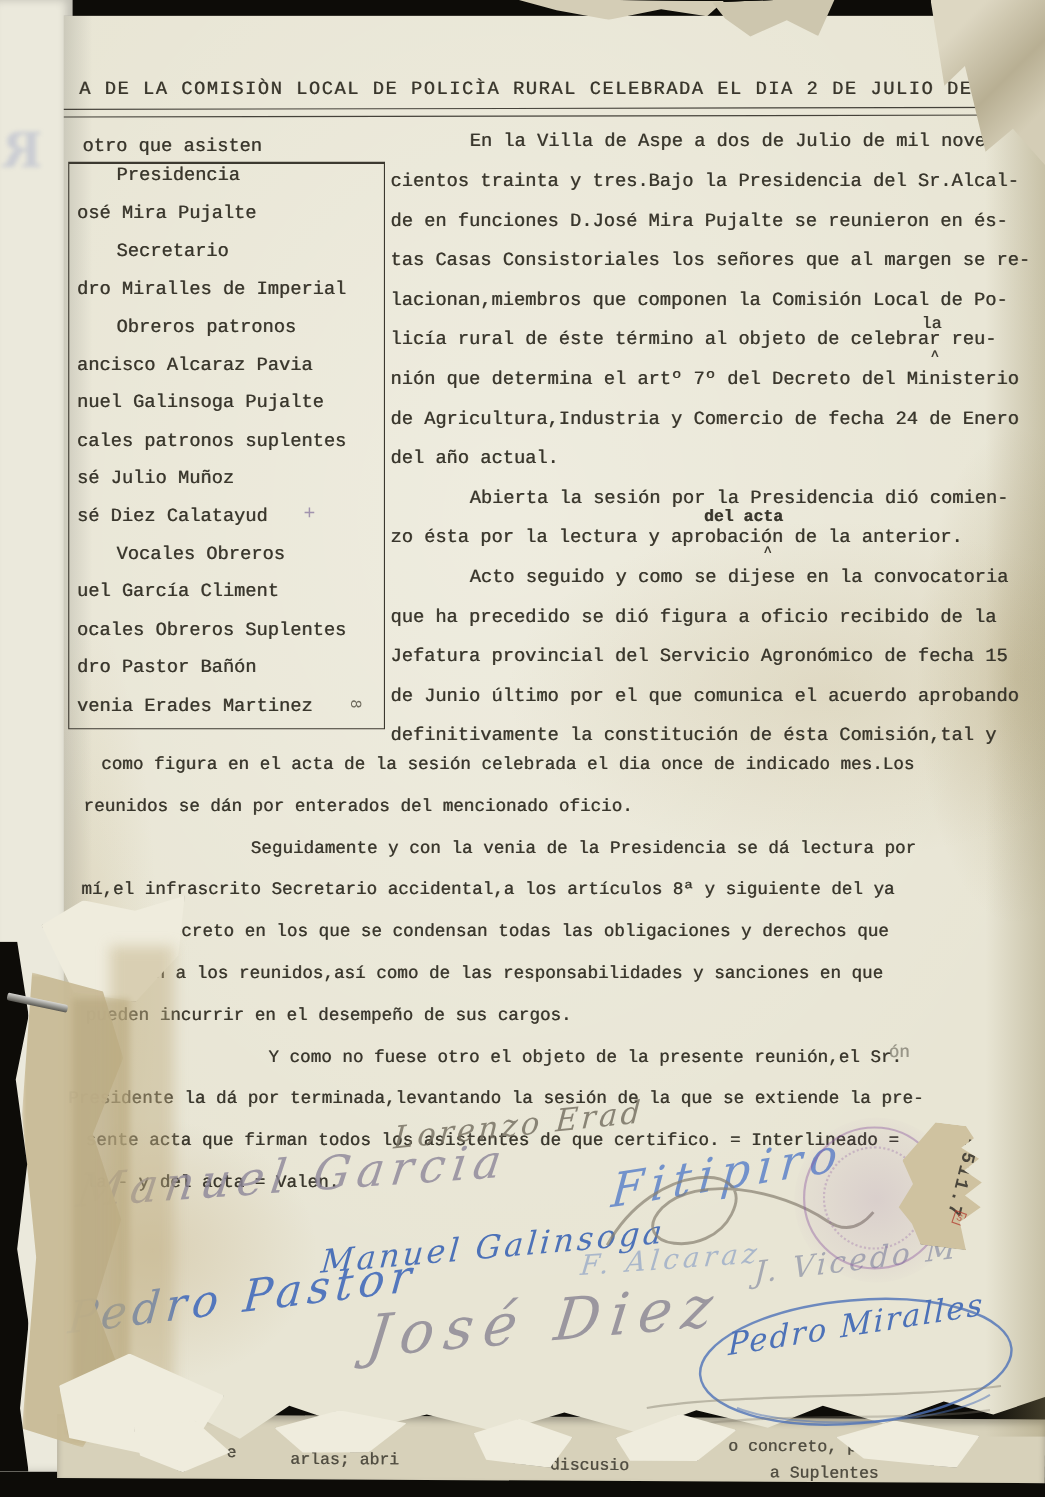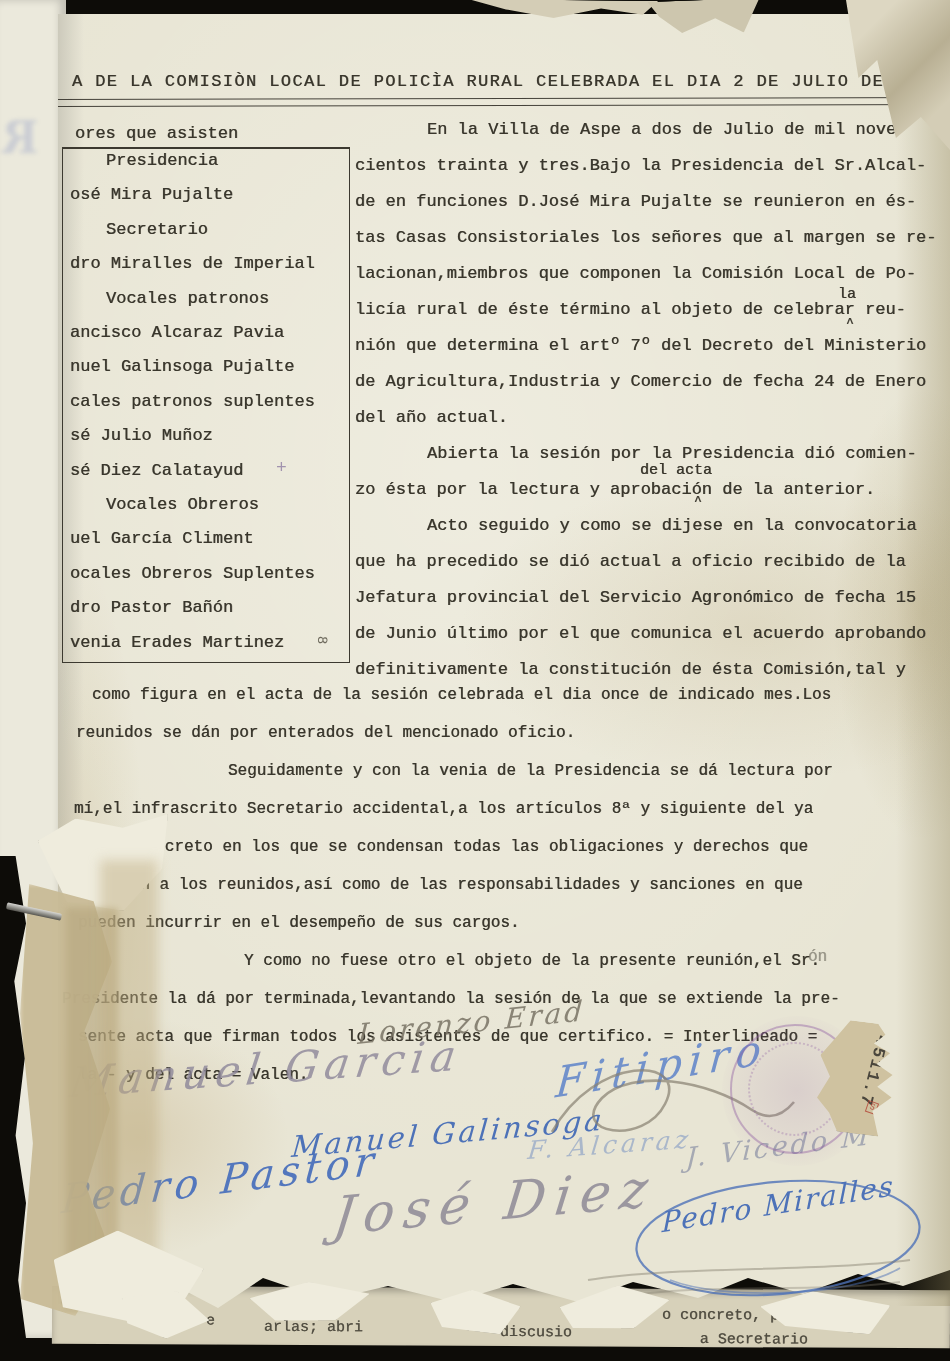--- a/index.html
+++ b/index.html
@@ -88,38 +88,38 @@
 
   <div class="under-left"></div>
   <div class="bleed">R</div>
 
   <div class="next-page">
     <div class="np-frag tw" style="left:8px;top:8px">om ol</div>
     <div class="np-frag tw" style="left:118px;top:26px">ado e</div>
     <div class="np-frag tw" style="left:212px;top:32px">arlas; abri</div>
     <div class="np-frag tw" style="left:448px;top:36px">discusio</div>
     <div class="np-frag tw" style="left:610px;top:18px">o concreto, pero sin</div>
-    <div class="np-frag tw" style="left:648px;top:42px">a Secretario</div>
+    <div class="np-frag tw" style="left:648px;top:42px">a Suplentes</div>
   </div>
 
   <div class="page"></div>
   <div class="fold-shadow"></div>
   <div class="right-edge"></div>
 
   <div class="title tw">A DE LA COMISIÒN LOCAL DE POLICÌA RURAL CELEBRADA EL DIA 2 DE JULIO DE 1.933</div>
   <div class="rule"></div>
 
-  <div class="att-header tw">ores que asisten</div>
+  <div class="att-header tw">otro que asisten</div>
   <div class="att-box"></div>
   <div class="att-rows tw">
     <div class="ind">Presidencia</div>
     <div>osé Mira Pujalte</div>
     <div class="ind">Secretario</div>
     <div>dro Miralles de Imperial</div>
-    <div class="ind">Vocales patronos</div>
+    <div class="ind">Obreros patronos</div>
     <div>ancisco Alcaraz Pavia</div>
     <div>nuel Galinsoga Pujalte</div>
     <div>cales patronos suplentes</div>
     <div>sé Julio Muñoz</div>
     <div>sé Diez Calatayud</div>
     <div class="ind">Vocales Obreros</div>
     <div>uel García Climent</div>
     <div>ocales Obreros Suplentes</div>
     <div>dro Pastor Bañón</div>
     <div>venia Erades Martinez</div>
@@ -134,29 +134,29 @@
     <div>de en funciones D.José Mira Pujalte se reunieron en és-</div>
     <div>tas Casas Consistoriales los señores que al margen se re-</div>
     <div>lacionan,miembros que componen la Comisión Local de Po-</div>
     <div>licía rural de éste término al objeto de celebrar reu-</div>
     <div>nión que determina el artº 7º del Decreto del Ministerio</div>
     <div>de Agricultura,Industria y Comercio de fecha 24 de Enero</div>
     <div>del año actual.</div>
     <div class="p-ind">Abierta la sesión por la Presidencia dió comien-</div>
     <div>zo ésta por la lectura y aprobación de la anterior.</div>
     <div class="p-ind">Acto seguido y como se dijese en la convocatoria</div>
-    <div>que ha precedido se dió actual a oficio recibido de la</div>
+    <div>que ha precedido se dió figura a oficio recibido de la</div>
     <div>Jefatura provincial del Servicio Agronómico de fecha 15</div>
     <div>de Junio último por el que comunica el acuerdo aprobando</div>
     <div>definitivamente la constitución de ésta Comisión,tal y</div>
   </div>
 
   <div class="insert tw" style="left:838px;top:286px;">la</div>
   <div class="caret tw" style="left:846px;top:316px;">^</div>
-  <div class="insert tw" style="left:640px;top:462px;">del acta</div>
+  <div class="insert tw" style="left:640px;top:462px;font-weight:bold;">del acta</div>
   <div class="caret tw" style="left:694px;top:494px;">^</div>
 
   <div class="fullw tw">
     <div style="padding-left:30px">como figura en el acta de la sesión celebrada el dia once de indicado mes.Los</div>
     <div style="padding-left:14px">reunidos se dán por enterados del mencionado oficio.</div>
     <div style="padding-left:166px">Seguidamente y con la venia de la Presidencia se dá lectura por</div>
     <div style="padding-left:12px">mí,el infrascrito Secretario accidental,a los artículos 8ª y siguiente del ya</div>
     <div style="padding-left:26px">itado Decreto en los que se condensan todas las obligaciones y derechos que</div>
     <div style="padding-left:40px">isten a los reunidos,así como de las responsabilidades y sanciones en que</div>
     <div style="padding-left:16px">pueden incurrir en el desempeño de sus cargos.</div>

